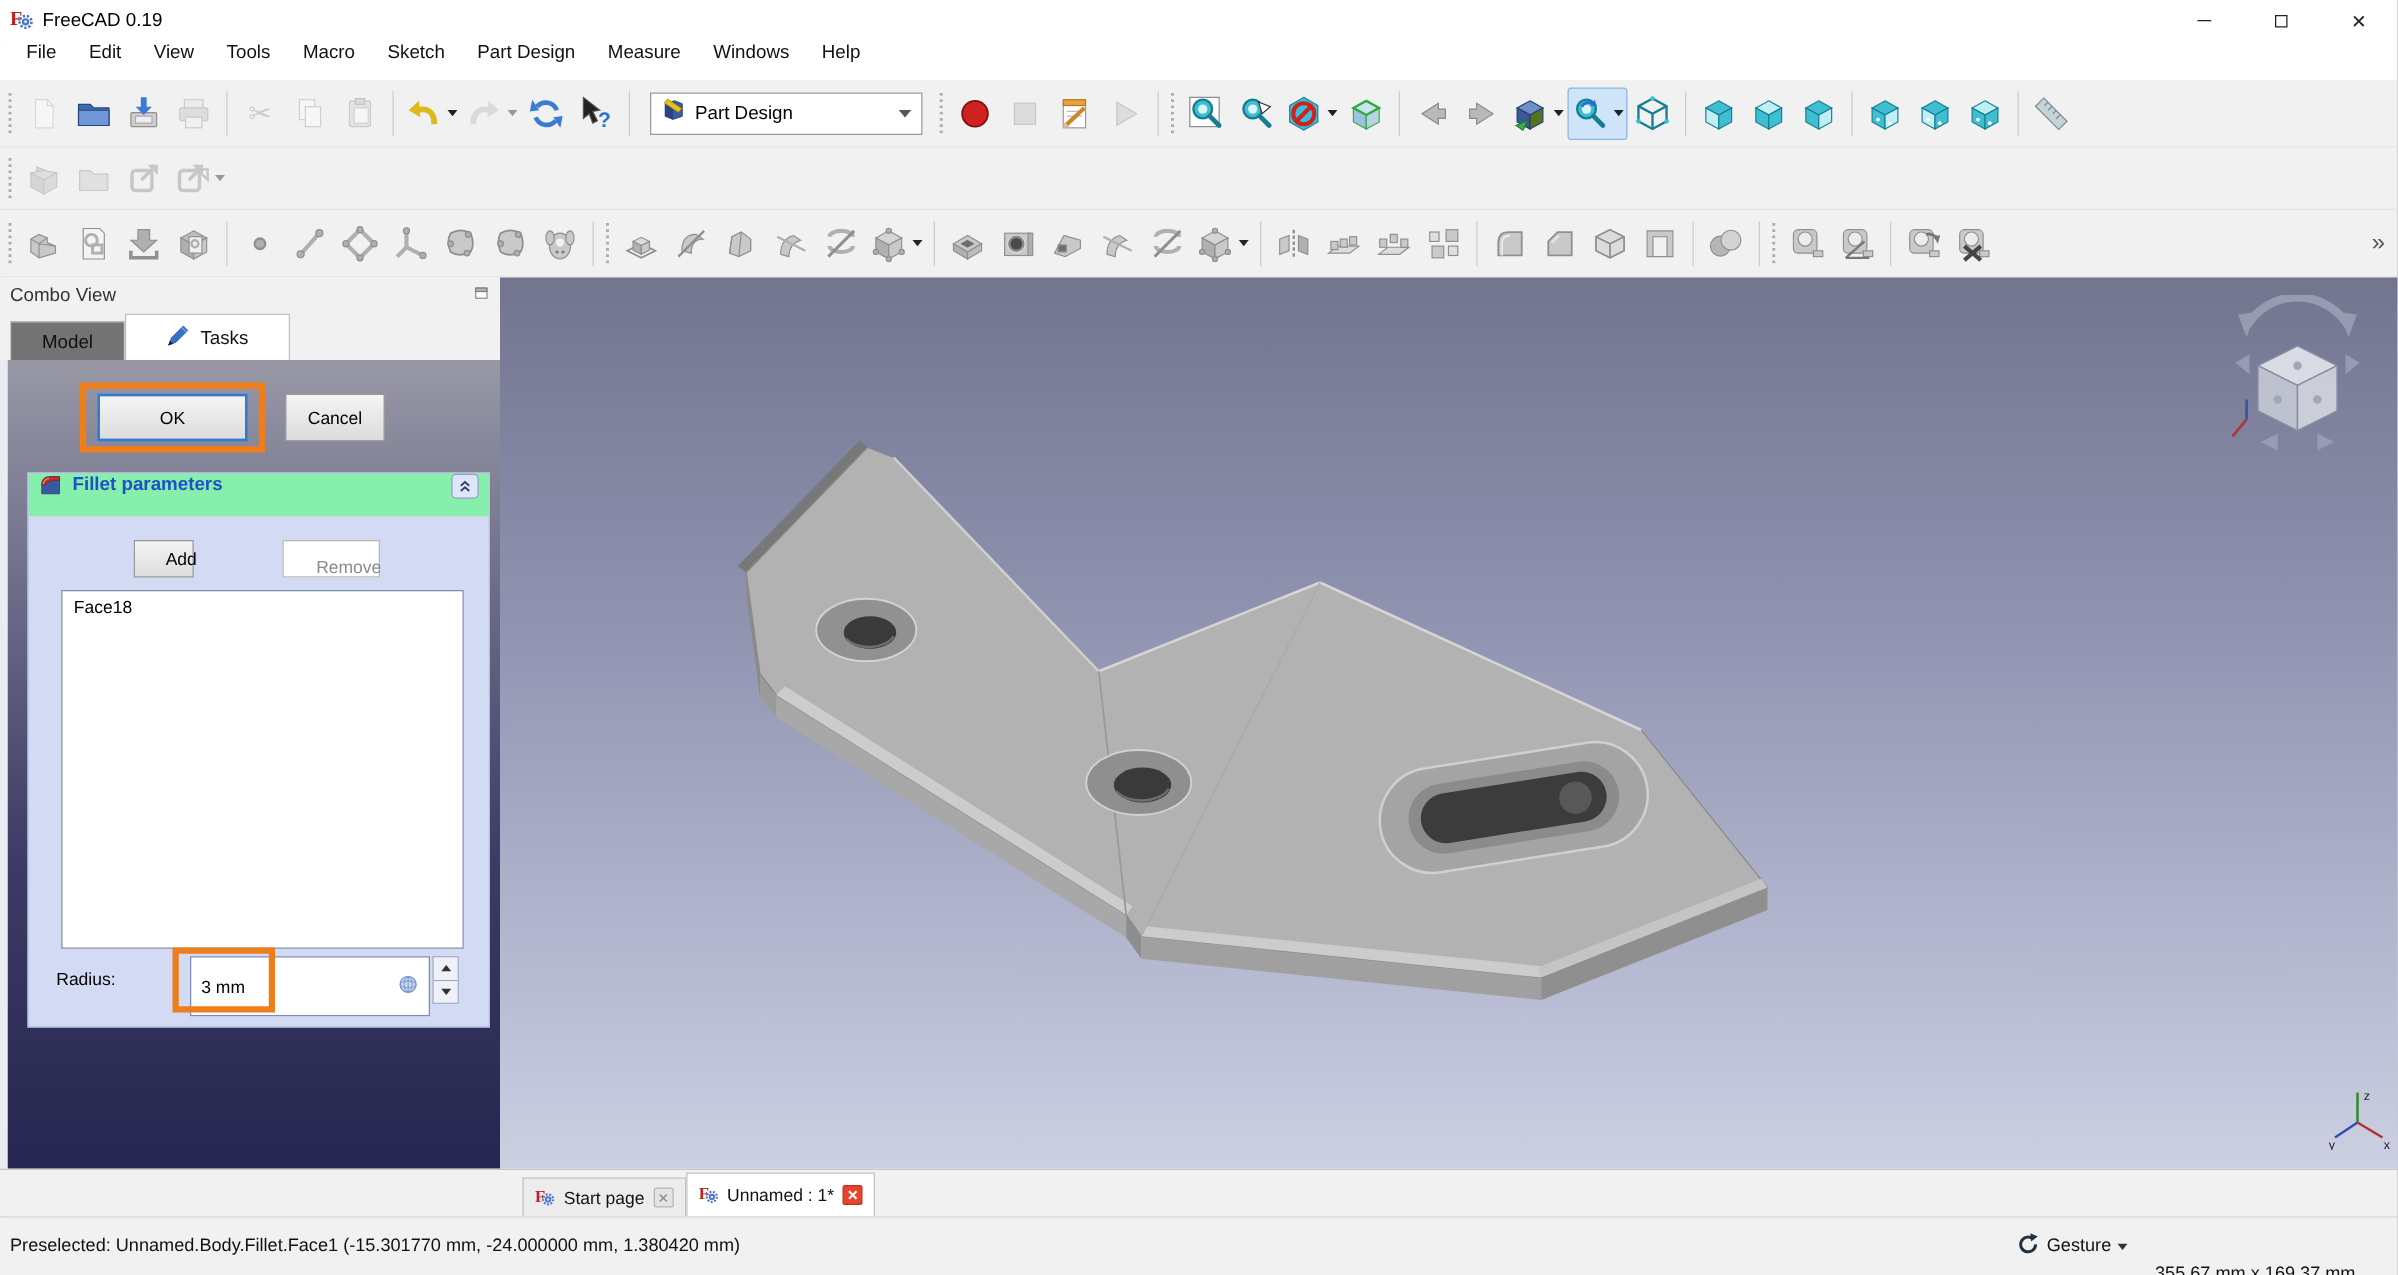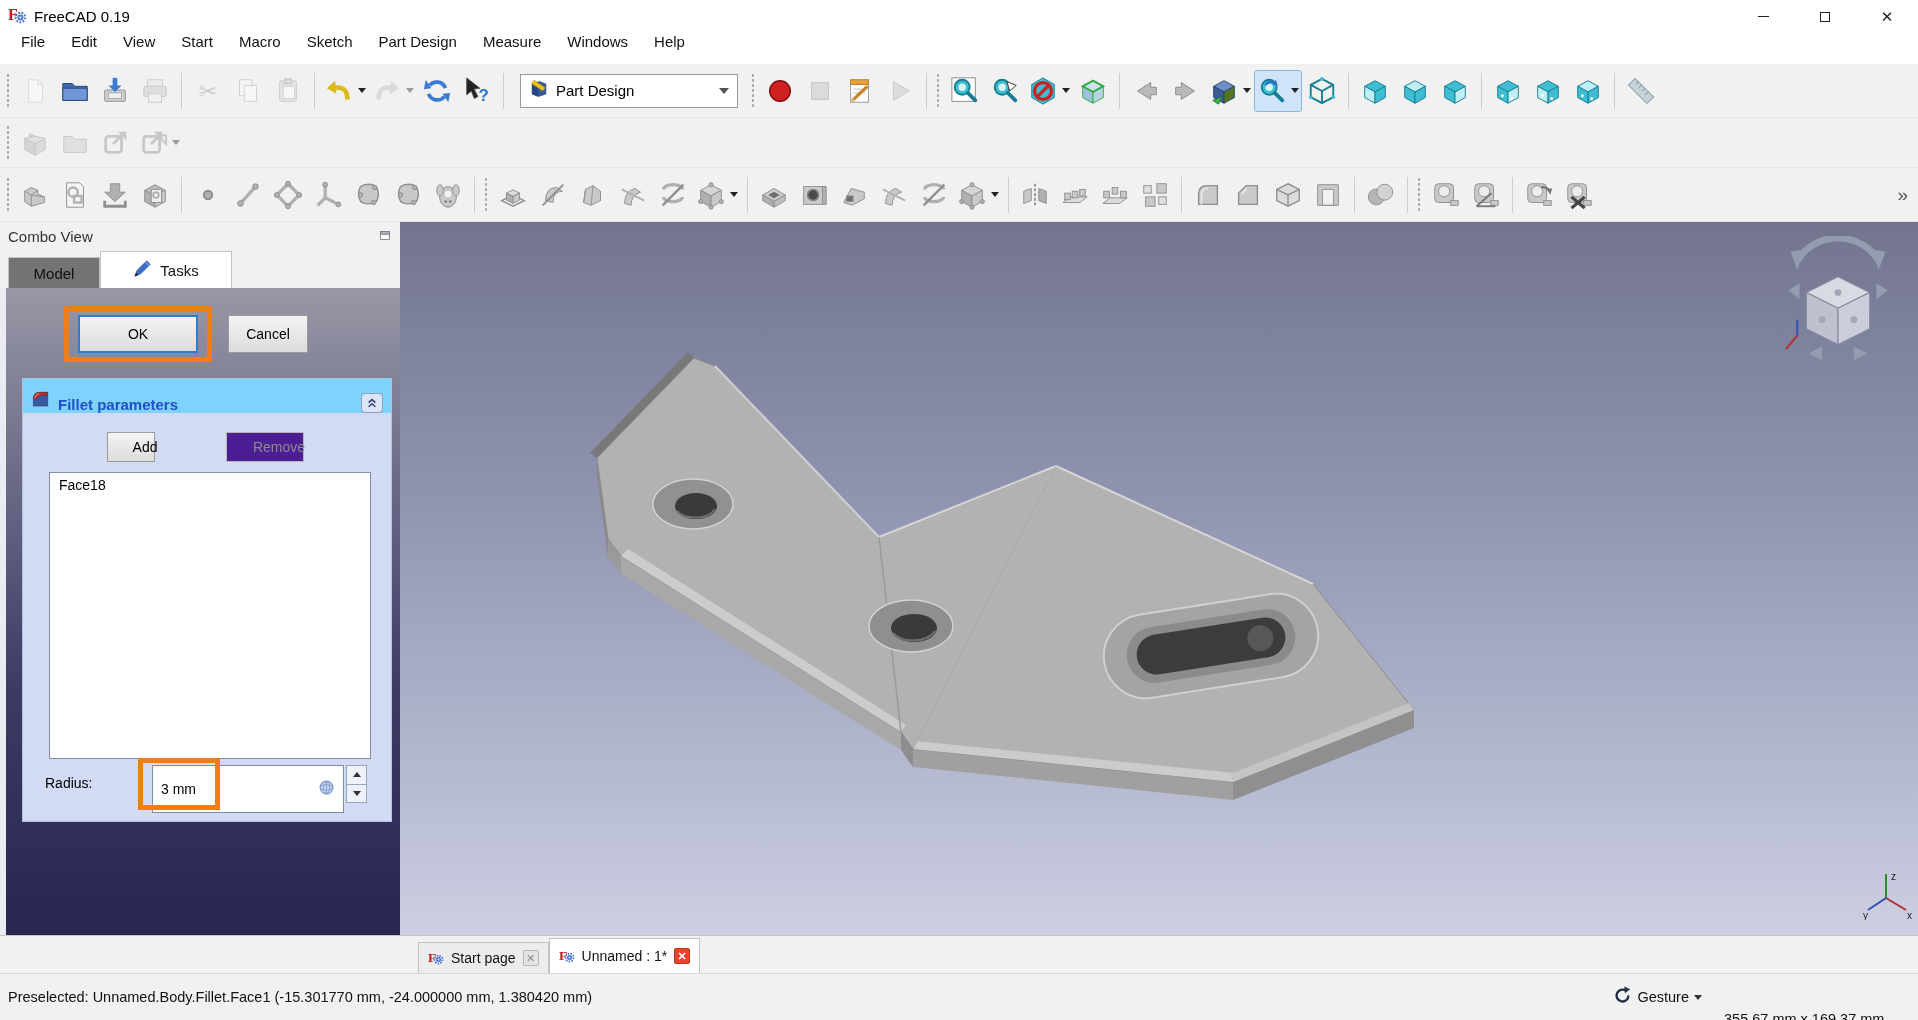--- a/index.html
+++ b/index.html
@@ -45,26 +45,26 @@
   .cv-tab.tasks { left:100px; width:132px; height:37px; background:#fff; z-index:2; }
   .cv-body { position:relative; height:647px; border-left:6px solid #ebebf2;
              background:linear-gradient(180deg,#9898a6 0%,#6a6a88 30%,#3b3b64 62%,#262650 100%); }
 
   .anno { position:absolute; border:5px solid #ee7e1c; z-index:30; }
   .btn { display:flex; align-items:center; justify-content:center; font-size:14px; color:#000; background:linear-gradient(#f4f4f4,#dcdcdc); border:1px solid #9b9b9b; }
   #ok-btn { position:absolute; left:72px; top:27px; width:120px; height:38px; border:2px solid #2d7dd2; }
   #cancel-btn { position:absolute; left:222px; top:27px; width:80px; height:38px; }
 
   .fillet-box { position:absolute; left:16px; top:90px; width:370px; height:444px; background:#d2dbf3; border:1px solid #b4c0dd; }
-  .fb-header { height:34px; display:flex; align-items:flex-end; gap:8px; padding:0 8px; background:#7dd3fc; }
+  .fb-header { height:34px; display:flex; align-items:flex-start; gap:8px; padding:0 8px; background:#86efac; }
   .fb-header .fb-title { font-size:15px; font-weight:bold; color:#2050c8; }
   .fb-collapse { margin-left:auto; width:22px; height:20px; border:1px solid #8fa0c4; border-radius:4px; background:#dde5f8; display:flex; align-items:center; justify-content:center; }
   .fb-btn { position:absolute; height:30px; font-size:14px;padding-left:28px; }
   #add-btn { left:84px; top:53px; width:48px; }
-  #remove-btn { left:203px; top:53px; width:78px; background:#4c1d95; color:#8b8b8b; border-color:#b7b7b7; }
+  #remove-btn { left:203px; top:53px; width:78px; background:#ffffff; color:#8b8b8b; border-color:#b7b7b7;align-items:flex-end; }
   .face-list { position:absolute; left:26px; top:93px; width:322px; height:287px; background:#fff; border:1px solid #7e8dac; font-size:14px; color:#000; }
   .face-list div { padding:4px 9px; }
   .radius-row { position:absolute; left:0; top:386px; width:100%; height:38px;padding-left:44px; }
   .radius-label { position:absolute; left:22px; top:10px; font-size:14px; color:#000; }
   .radius-field { position:absolute; left:129px; top:0; width:192px; height:48px; background:#fff; border:1px solid #7a8db0; display:flex; align-items:center; padding:0 8px; font-size:14px; color:#000; }
   .radius-field .globe { margin-left:auto; }
   .spinbox { position:absolute; left:323px; top:0; width:21px; height:38px; border:1px solid #9aa6c0; display:flex; flex-direction:column; }
   .spinbtn { flex:1; background:#eef1f8; display:flex; align-items:center; justify-content:center; border-bottom:1px solid #9aa6c0; }
   .spinbtn:last-child { border-bottom:none; }
   .tri-up { width:0;height:0;border-left:4px solid transparent;border-right:4px solid transparent;border-bottom:5px solid #333; }
@@ -109,21 +109,21 @@
         <span class="maxglyph"></span>
       </div>
     <div class="winbtn">✕</div>
   </div>
 </div>
 
 <div class="menubar" id="menubar">
     <span>File</span>
     <span>Edit</span>
     <span>View</span>
-    <span>Start</span>
+    <span>Tools</span>
     <span>Macro</span>
     <span>Sketch</span>
     <span>Part Design</span>
     <span>Measure</span>
     <span>Windows</span>
     <span>Help</span>
   </div>
 
 <div class="trow" id="trow1">
   <span id="r1a" style="display:flex;align-items:center;">

